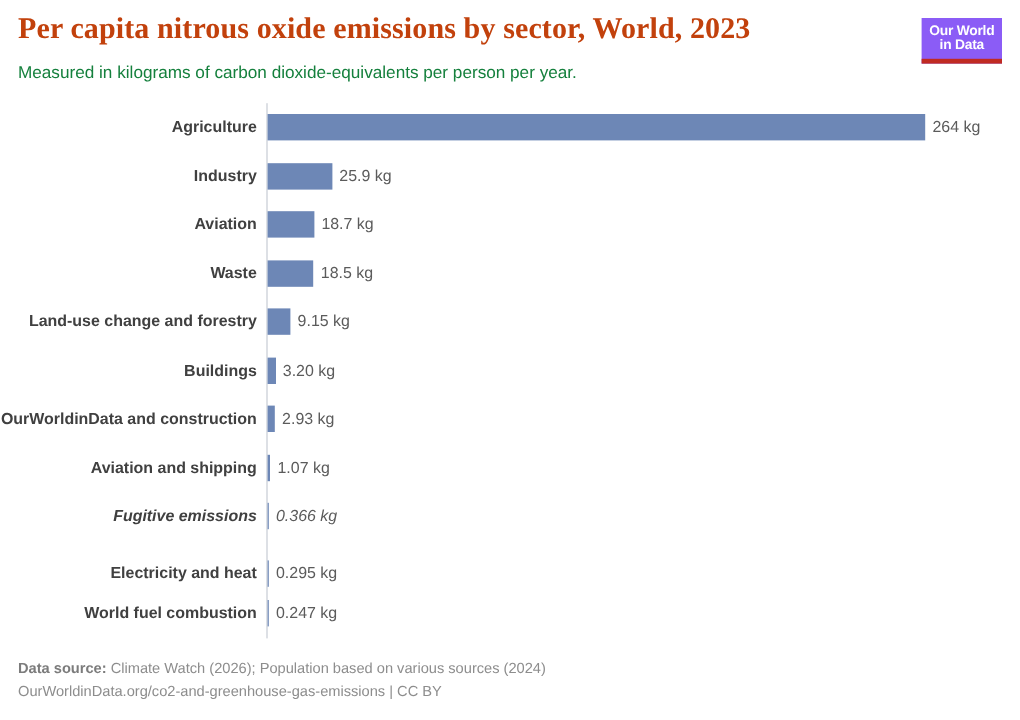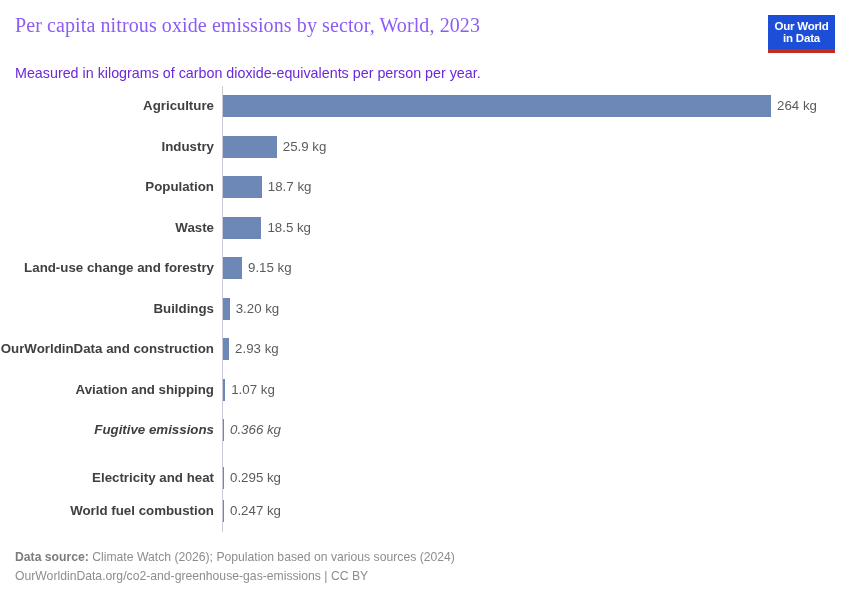--- a/index.html
+++ b/index.html
@@ -23,46 +23,46 @@
 
   
   .header {
     position: absolute;
     left: 15px;
     top: 10px;
     width: 740px;
   }
   .chart-title {
     font-family: "Liberation Serif", serif;
-    font-size: 20px;
-    font-weight: 400;
+    font-size: 25px;
+    font-weight: 700;
     line-height: 30px;
-    color: #8b5cf6;
+    color: #c2410c;
     letter-spacing: 0.1px;
     margin: 0;
     white-space: nowrap;
   }
   .chart-subtitle {
     font-family: "Liberation Sans", sans-serif;
     font-size: 14.3px;
     font-weight: 400;
     line-height: 18px;
-    color: #6d28d9;
-    margin: 24px 0 0 0;
+    color: #15803d;
+    margin: 12px 0 0 0;
     white-space: nowrap;
   }
 
   
   .owid-logo {
     position: absolute;
     left: 768px;
     top: 15px;
     width: 67px;
     height: 38px;
-    background: #1d4ed8;
+    background: #8b5cf6;
     border-bottom: 4px solid #c02b22;
     box-sizing: border-box;
     display: flex;
     flex-direction: column;
     align-items: center;
     justify-content: center;
     line-height: 12.5px;
   }
   .owid-logo span {
     display: block;
@@ -178,21 +178,21 @@
           </div>
         </div>
         <div class="bar-row" style="top: 40.5px;">
           <div class="bar-label">Industry</div>
           <div class="bar-track">
             <div class="bar-fill" style="width: 53.7621px; background: rgb(109, 135, 182);"></div>
             <div class="bar-value">25.9 kg</div>
           </div>
         </div>
         <div class="bar-row" style="top: 81px;">
-          <div class="bar-label">Population</div>
+          <div class="bar-label">Aviation</div>
           <div class="bar-track">
             <div class="bar-fill" style="width: 38.8167px; background: rgb(109, 135, 182);"></div>
             <div class="bar-value">18.7 kg</div>
           </div>
         </div>
         <div class="bar-row" style="top: 121.5px;">
           <div class="bar-label">Waste</div>
           <div class="bar-track">
             <div class="bar-fill" style="width: 38.4015px; background: rgb(109, 135, 182);"></div>
             <div class="bar-value">18.5 kg</div>

